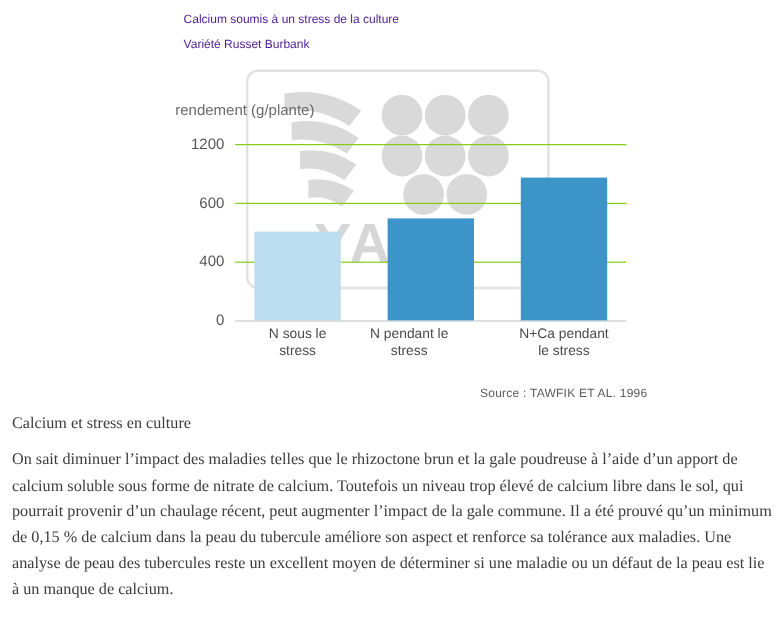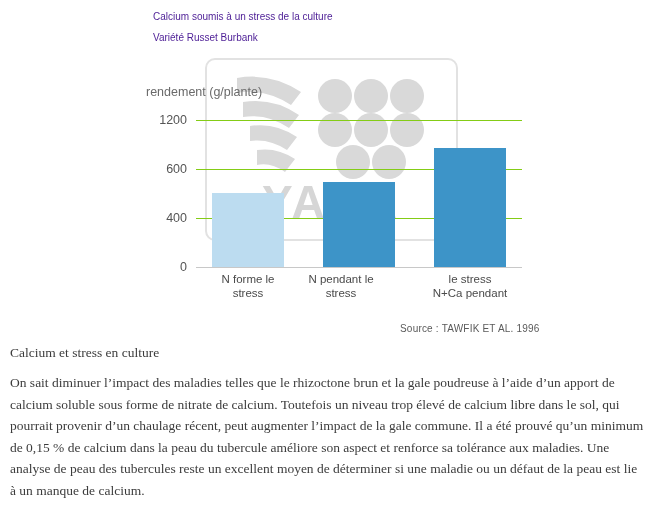--- a/index.html
+++ b/index.html
@@ -188,30 +188,30 @@
     </div>
     <div class="axis-x">
       <span class="ytick">0</span>
     </div>
 
     <div class="bar" style="left:16px; width:72px; height:74px; background:#bcdcf0;"></div>
     <div class="bar" style="left:127px; width:72px; height:85px; background:#3d94c8;"></div>
     <div class="bar" style="left:238px; width:72px; height:119px; background:#3d94c8;"></div>
 
     <div class="bar-caption" style="left:6px; width:92px;">
-      <div>N forme le</div>
+      <div>N sous le</div>
       <div>stress</div>
     </div>
     <div class="bar-caption" style="left:96px; width:98px;text-align:center;">
       <div>N pendant le</div>
       <div>stress</div>
     </div>
     <div class="bar-caption" style="left:221px; width:106px;">
+      <div>N+Ca pendant</div>
       <div>le stress</div>
-      <div>N+Ca pendant</div>
     </div>
   </div>
 
   <div id="source">Source : TAWFIK ET AL. 1996</div>
 </div>
 
 <div id="text-block">
   <h2 id="section-heading">Calcium et stress en culture</h2>
   <p id="body-paragraph">On sait diminuer l’impact des maladies telles que le rhizoctone brun et la gale poudreuse à l’aide d’un apport de calcium soluble sous forme de nitrate de calcium. Toutefois un niveau trop élevé de calcium libre dans le sol, qui pourrait provenir d’un chaulage récent, peut augmenter l’impact de la gale commune. Il a été prouvé qu’un minimum de 0,15 % de calcium dans la peau du tubercule améliore son aspect et renforce sa tolérance aux maladies. Une analyse de peau des tubercules reste un excellent moyen de déterminer si une maladie ou un défaut de la peau est lie à un manque de calcium.</p>
 </div>

